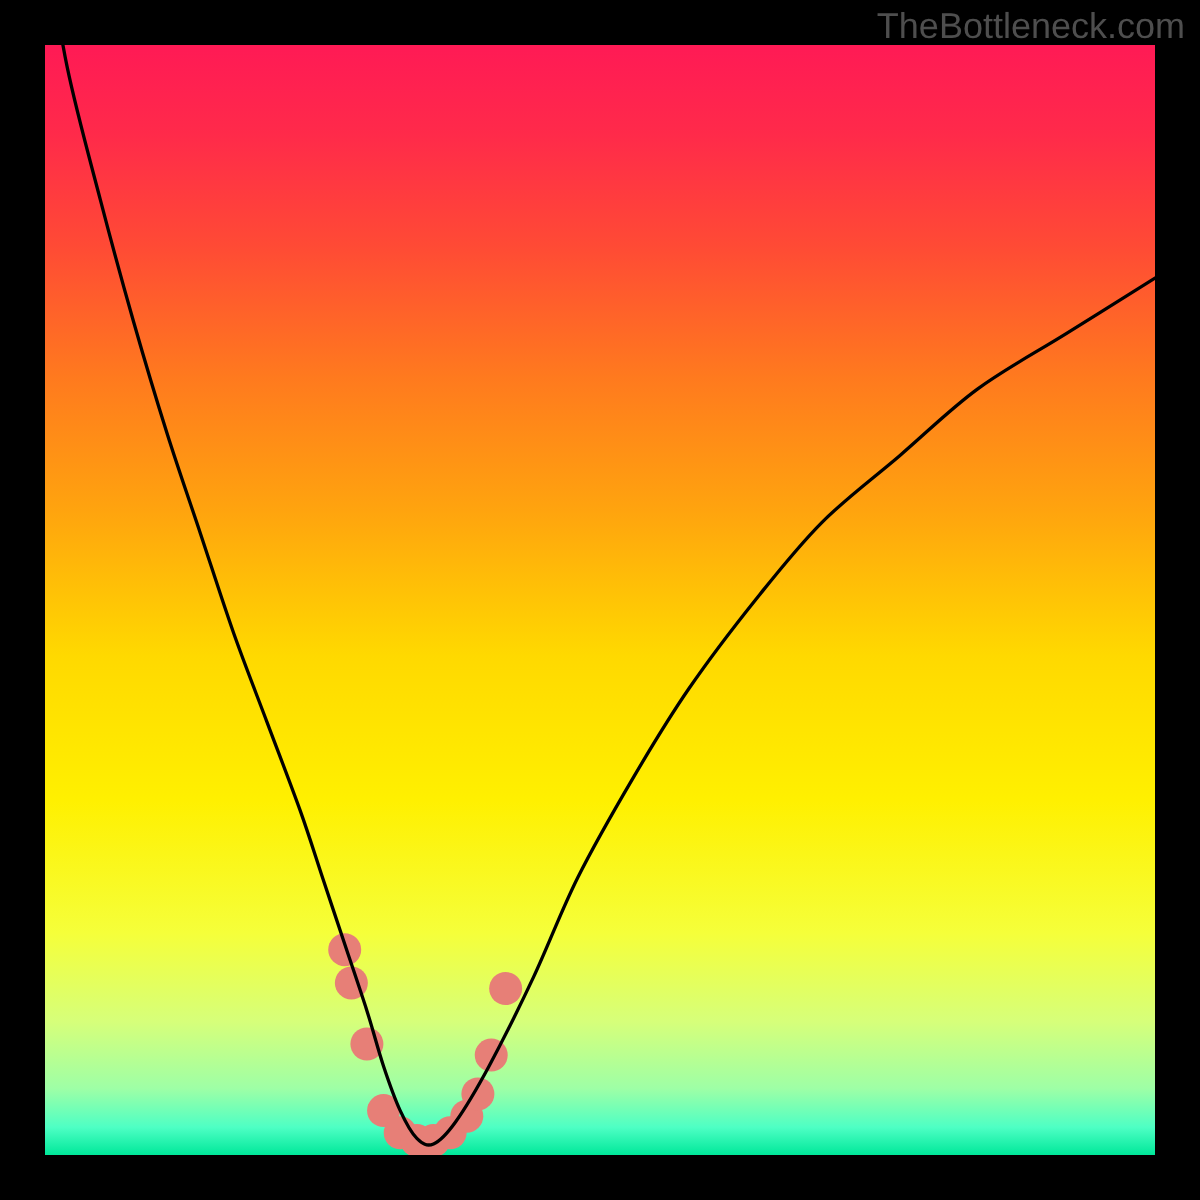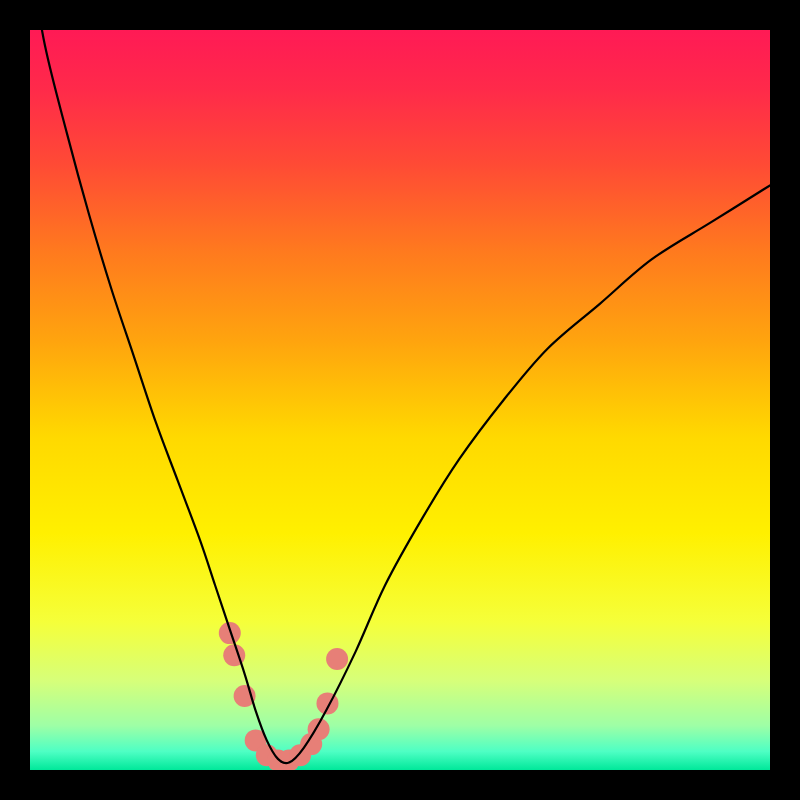--- a/index.html
+++ b/index.html
@@ -34,20 +34,21 @@
     letter-spacing: 0px;
     user-select: none;
   }
   svg { display: block; }
 </style>
 </head>
 <body>
 
 <div class="frame">
 
+  <div class="watermark">TheBottleneck.com</div>
 
   <div class="plot">
     <svg id="chart-svg" width="740" height="740" viewBox="0 0 740 740" preserveAspectRatio="none">
       <defs>
         <linearGradient id="bg-grad" x1="0" y1="0" x2="0" y2="1">
             <stop offset="0.00%" stop-color="#ff1a55"></stop>
             <stop offset="8.00%" stop-color="#ff2a4a"></stop>
             <stop offset="18.00%" stop-color="#ff4a35"></stop>
             <stop offset="30.00%" stop-color="#ff7a1e"></stop>
             <stop offset="42.00%" stop-color="#ffa40e"></stop>

